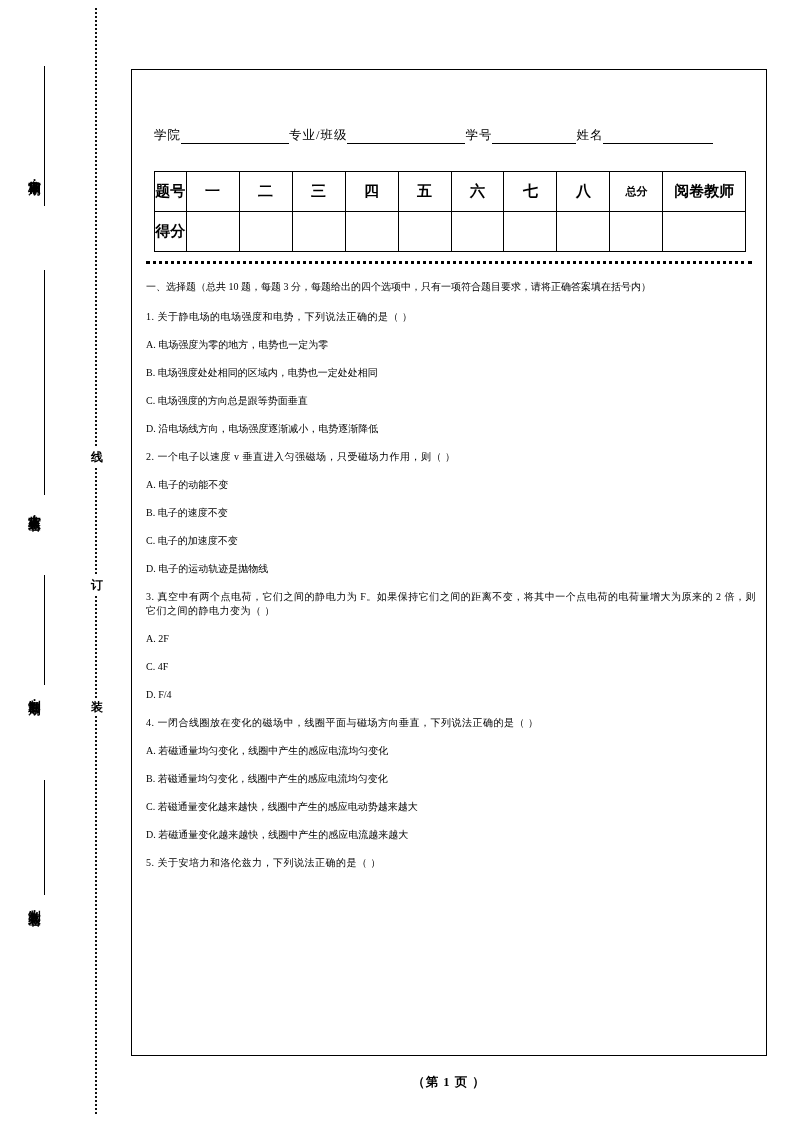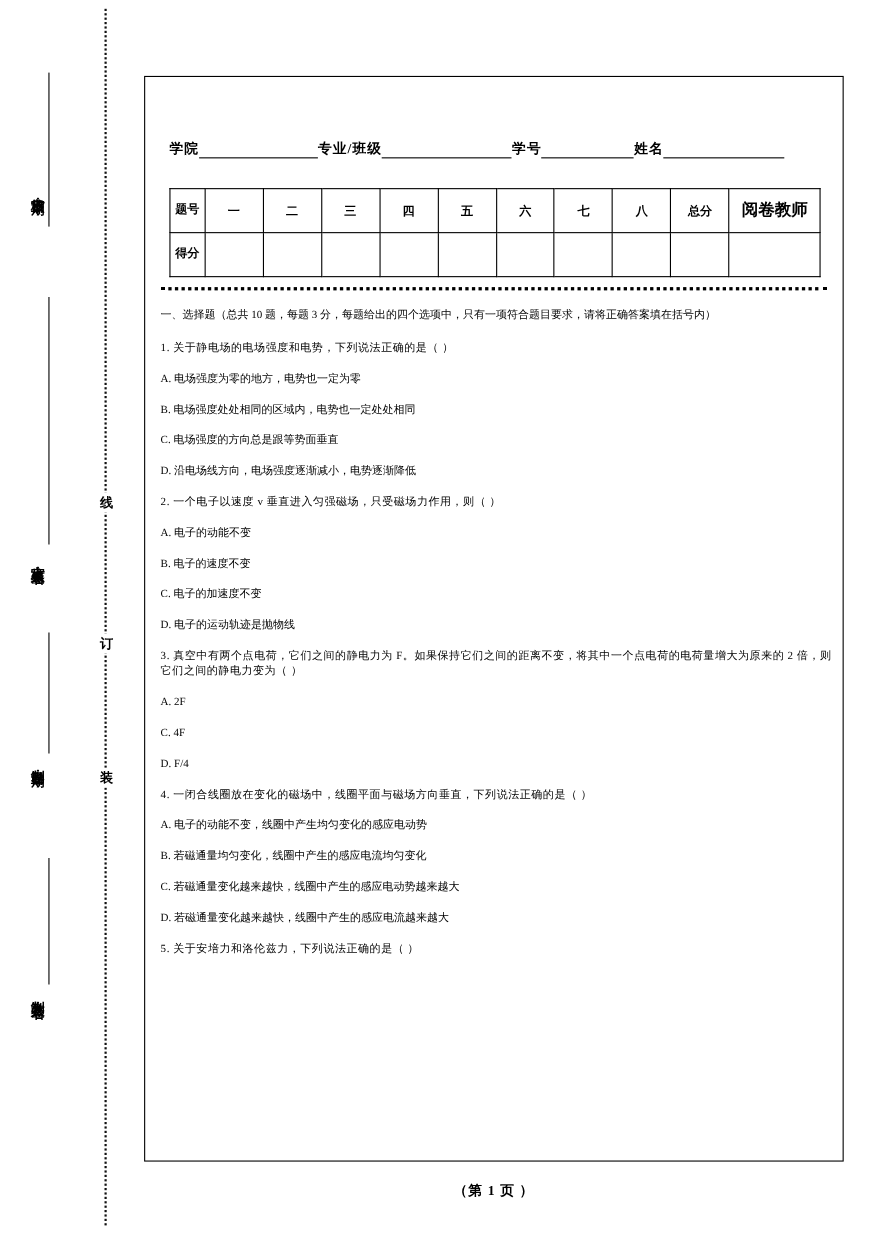--- a/index.html
+++ b/index.html
@@ -88,21 +88,21 @@
   #id-fields {
     position: absolute;
     left: 22px;
     top: 57px;
     width: 600px;
     font-size: 12.5px;
     display: flex;
     align-items: flex-end;
     white-space: nowrap;
   }
-  #id-fields .fl { font-weight: bold; letter-spacing: 1px; }
+  #id-fields .fl { font-weight: normal; letter-spacing: 1px; }
   #id-fields .blank {
     border-bottom: 1.2px solid #000;
     display: inline-block;
     height: 13px;
   }
   .b1 { width: 108px; }
   .b2 { width: 118px; }
   .b3 { width: 84px; }
   .b4 { width: 110px; }
 
@@ -112,21 +112,21 @@
     left: 22px;
     top: 101px;
     border-collapse: collapse;
     width: 592px;
     table-layout: fixed;
   }
   #score-table td {
     border: 1px solid #000;
     text-align: center;
     vertical-align: middle;
-    font-size: 11px;
+    font-size: 15px;
     font-weight: bold;
     font-family: "Liberation Serif", "DejaVu Serif", serif;
     padding: 0;
   }
   #score-table tr { height: 40px; }
   #score-table td.rowhead {
     width: 30px;
     line-height: 1.05;
     padding: 2px 0;
   }
@@ -261,21 +261,21 @@
     <div class="qline option">B. 电子的速度不变</div>
     <div class="qline option">C. 电子的加速度不变</div>
     <div class="qline option">D. 电子的运动轨迹是抛物线</div>
 
     <div class="qline q-num">3. 真空中有两个点电荷，它们之间的静电力为 F。如果保持它们之间的距离不变，将其中一个点电荷的电荷量增大为原来的 2 倍，则它们之间的静电力变为（ ）</div>
     <div class="qline option">A. 2F</div>
     <div class="qline option">C. 4F</div>
     <div class="qline option">D. F/4</div>
 
     <div class="qline q-num">4. 一闭合线圈放在变化的磁场中，线圈平面与磁场方向垂直，下列说法正确的是（ ）</div>
-    <div class="qline option">A. 电子的动能不变，线圈中产生均匀变化的感应电动势</div>
+    <div class="qline option">A. 若磁通量均匀变化，线圈中产生的感应电流均匀变化</div>
     <div class="qline option">B. 若磁通量均匀变化，线圈中产生的感应电流均匀变化</div>
     <div class="qline option">C. 若磁通量变化越来越快，线圈中产生的感应电动势越来越大</div>
     <div class="qline option">D. 若磁通量变化越来越快，线圈中产生的感应电流越来越大</div>
 
     <div class="qline q-num">5. 关于安培力和洛伦兹力，下列说法正确的是（ ）</div>
   </div>
 </div>
 
 <div id="page-footer">
   <span>（第 1 页 ）</span>

